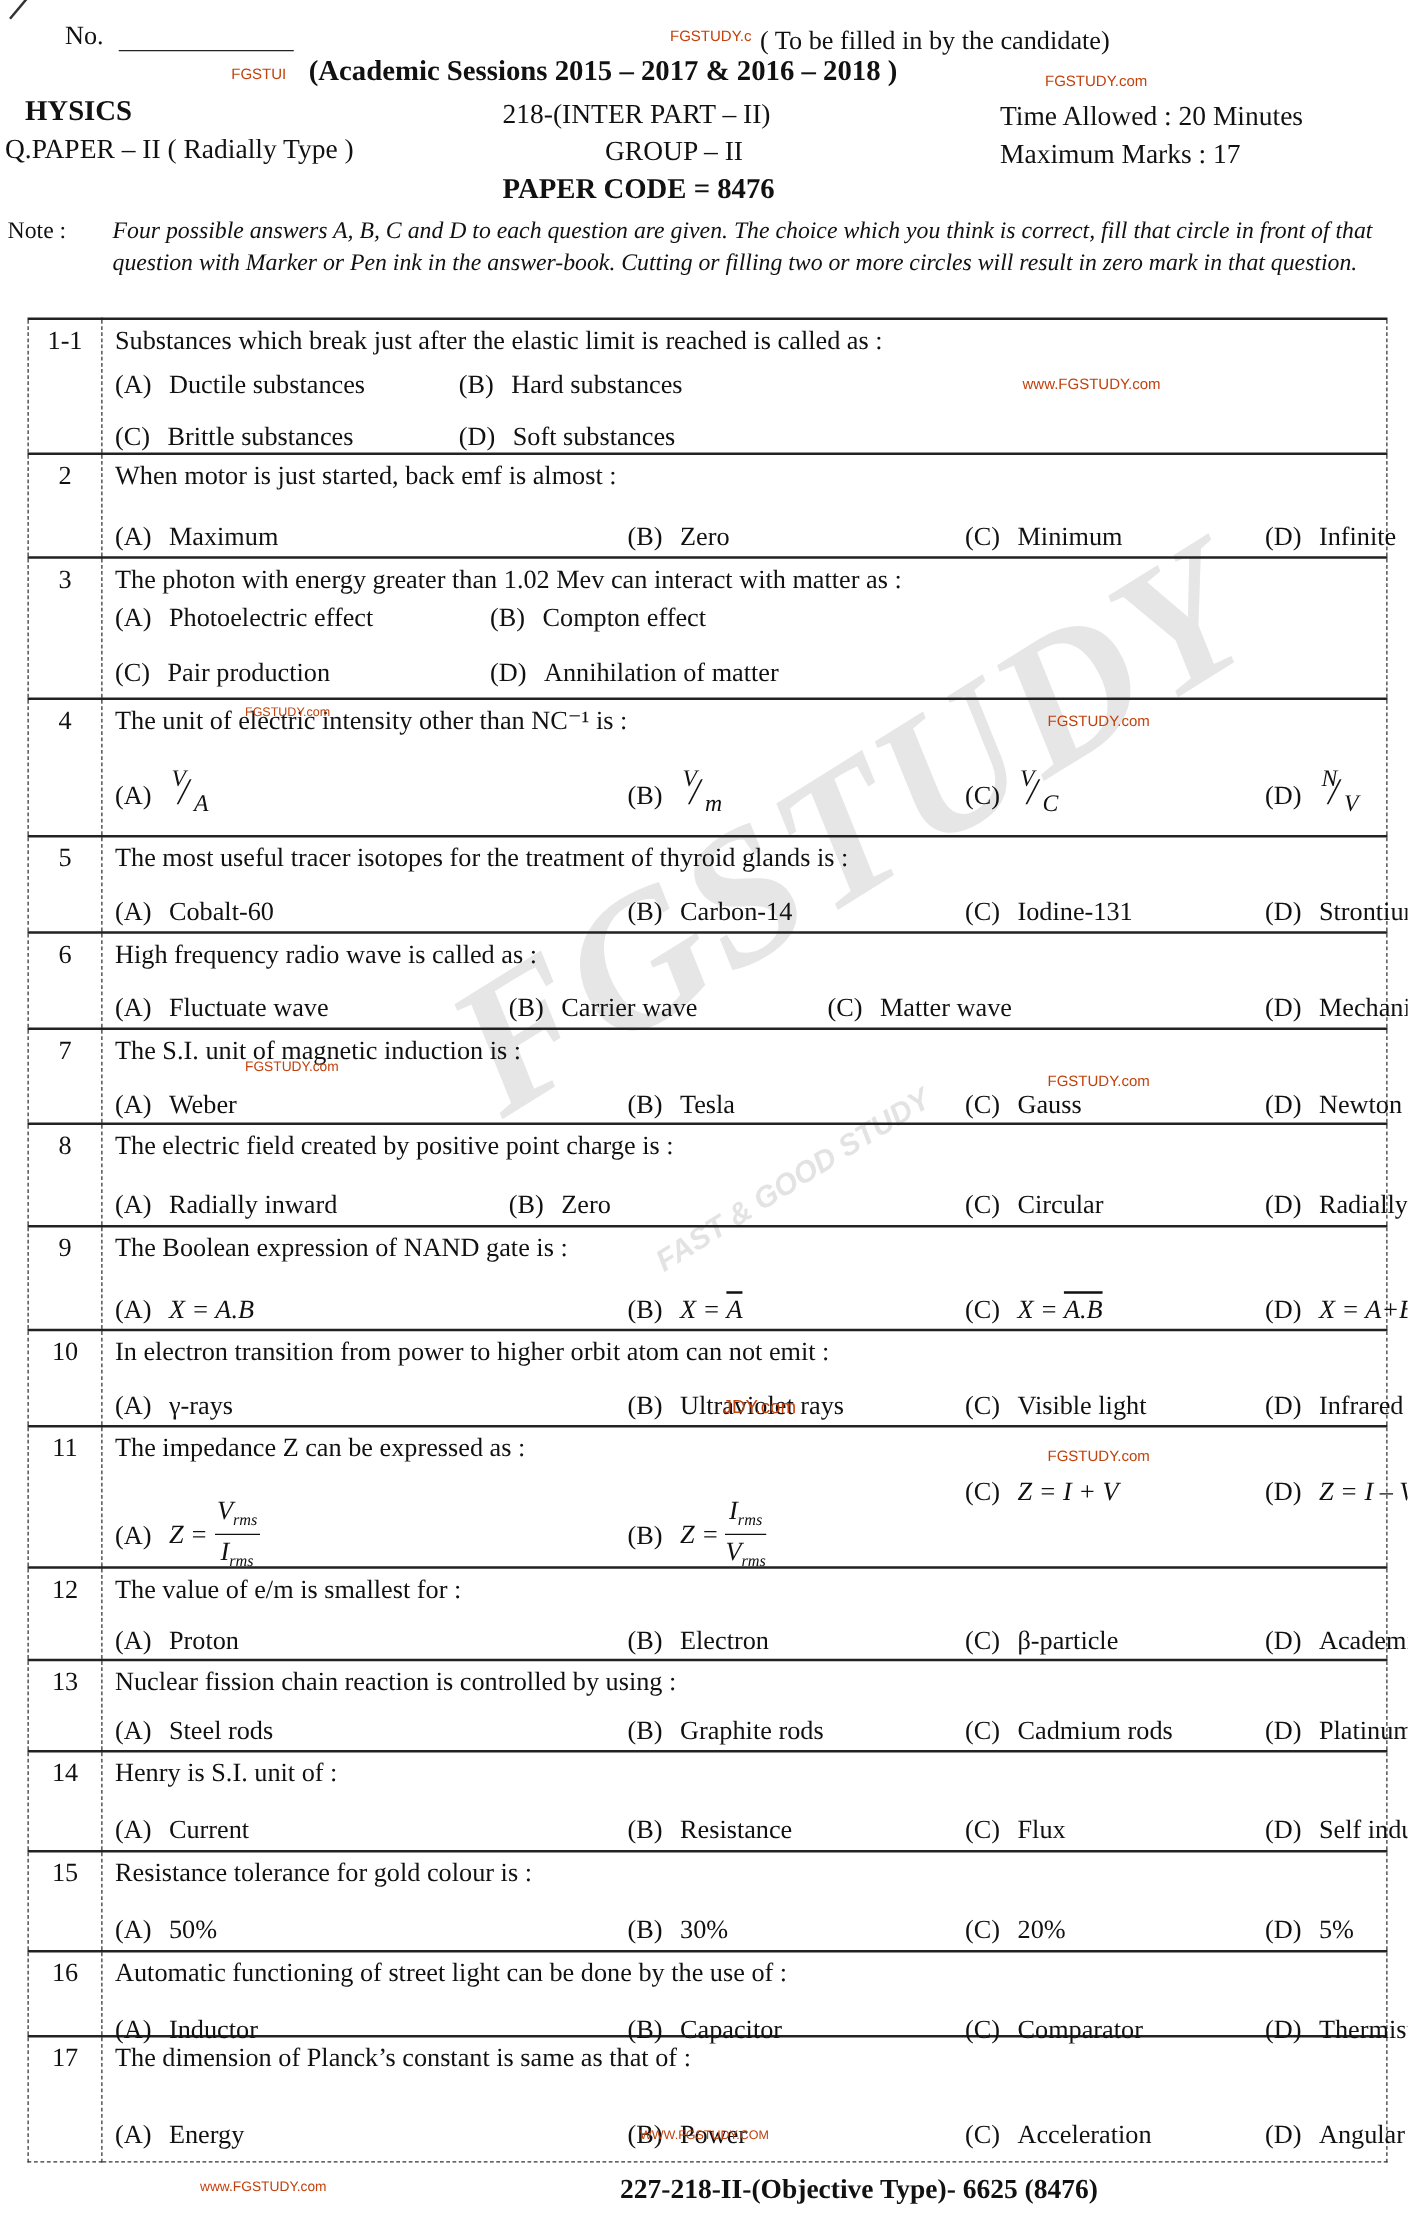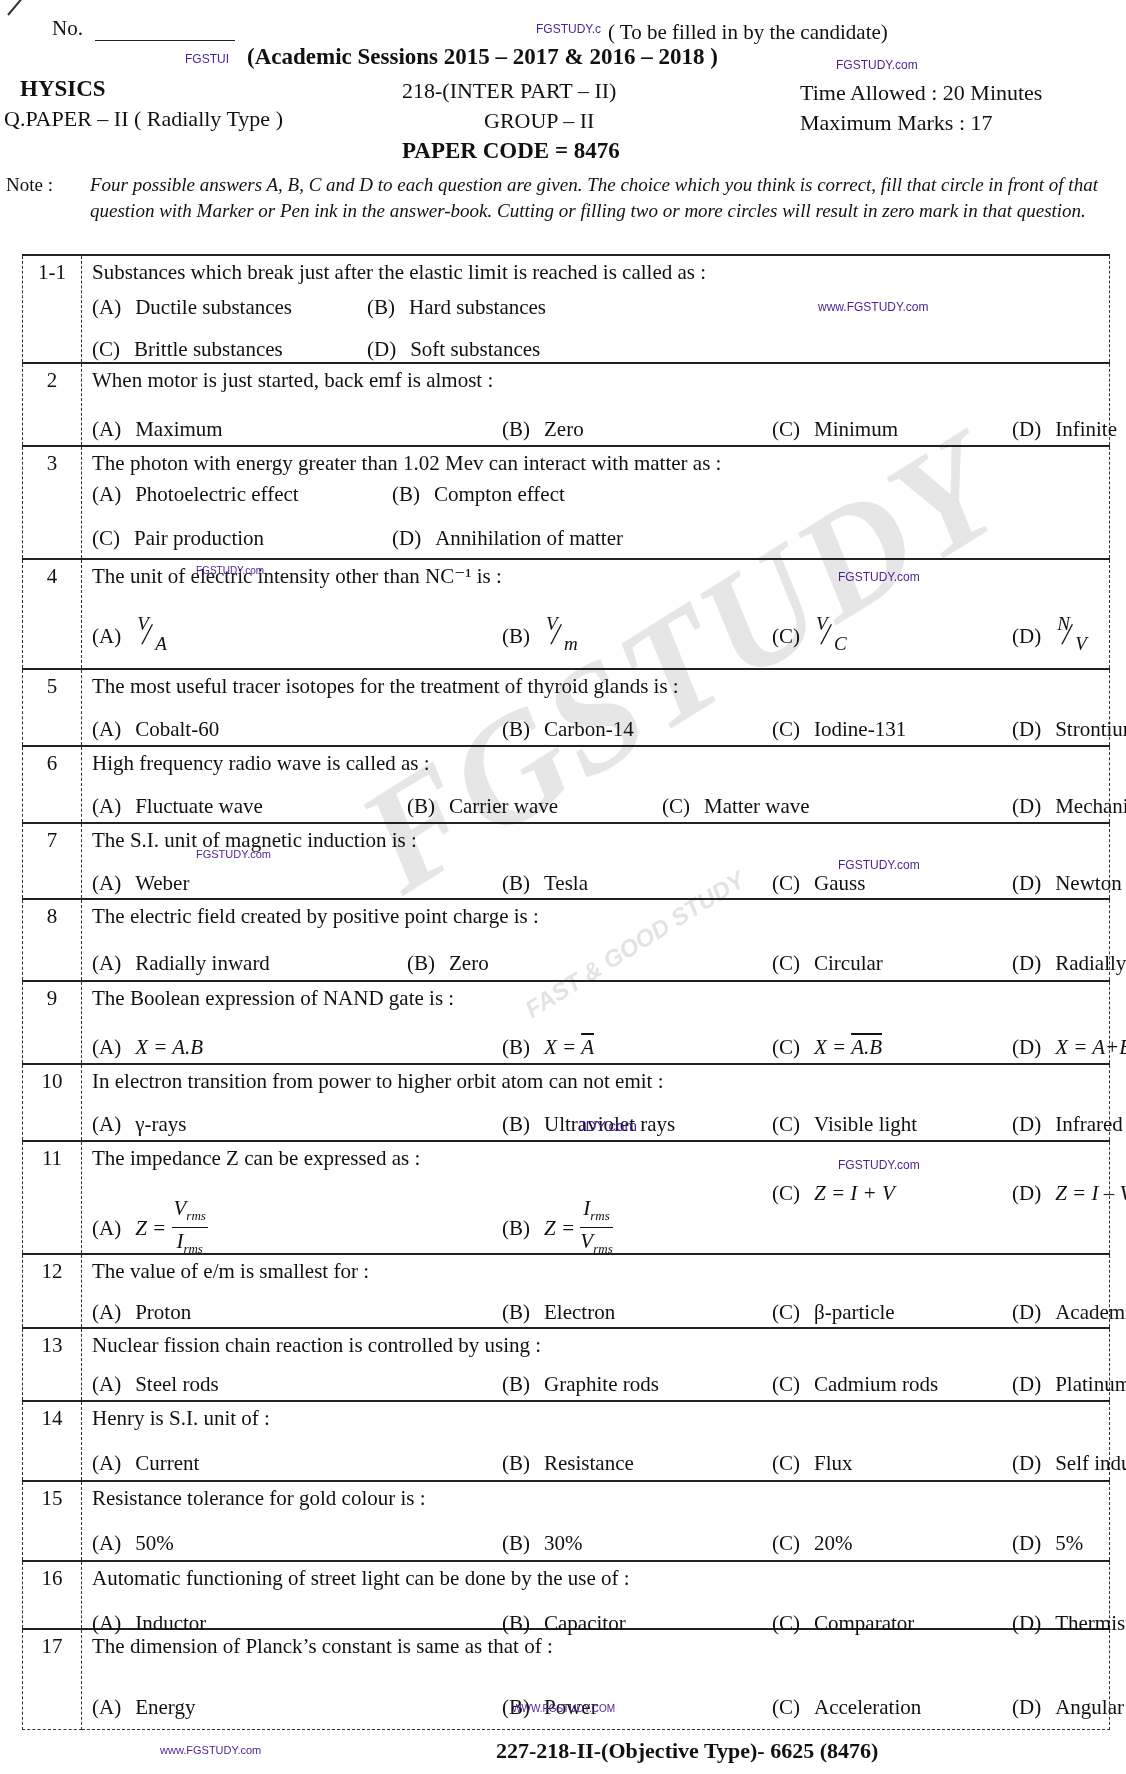--- a/index.html
+++ b/index.html
@@ -1,19 +1,19 @@
 <!DOCTYPE html>
 <html><head>
 <meta charset="utf-8">
 <style>
   html, body { margin:0; padding:0; background:#ffffff; }
   body { width:1126px; height:1774px; position:relative; overflow:hidden;
          font-family:"Liberation Serif", "DejaVu Serif", serif; color:#111; }
   .abs { position:absolute; white-space:nowrap; }
-  .wm { font-family:"Liberation Sans", "DejaVu Sans", sans-serif; font-size:12px; color:#4c1d95; }
+  .wm { font-family:"Liberation Sans", "DejaVu Sans", sans-serif; font-size:12px; color:#c2410c; }
   .hdr { font-size:22px; }
   .bold { font-weight:bold; }
   .big-wm { position:absolute; left:330px; top:780px; font-family:"Liberation Serif", serif;
             font-size:150px; font-weight:bold; font-style:italic; color:#e6e6e6;
             transform:rotate(-32deg); transform-origin:left top; letter-spacing:4px; z-index:0; }
   .big-wm2 { position:absolute; left:520px; top:1000px; font-family:"Liberation Sans", sans-serif;
              font-size:24px; font-weight:bold; font-style:italic; color:#e3e3e3;
              transform:rotate(-32deg); transform-origin:left top; z-index:0; }
   .note { position:absolute; left:6px; top:172px; width:1110px; font-size:19px; line-height:26px; }
   .note .lbl { position:absolute; left:0; top:0; }

